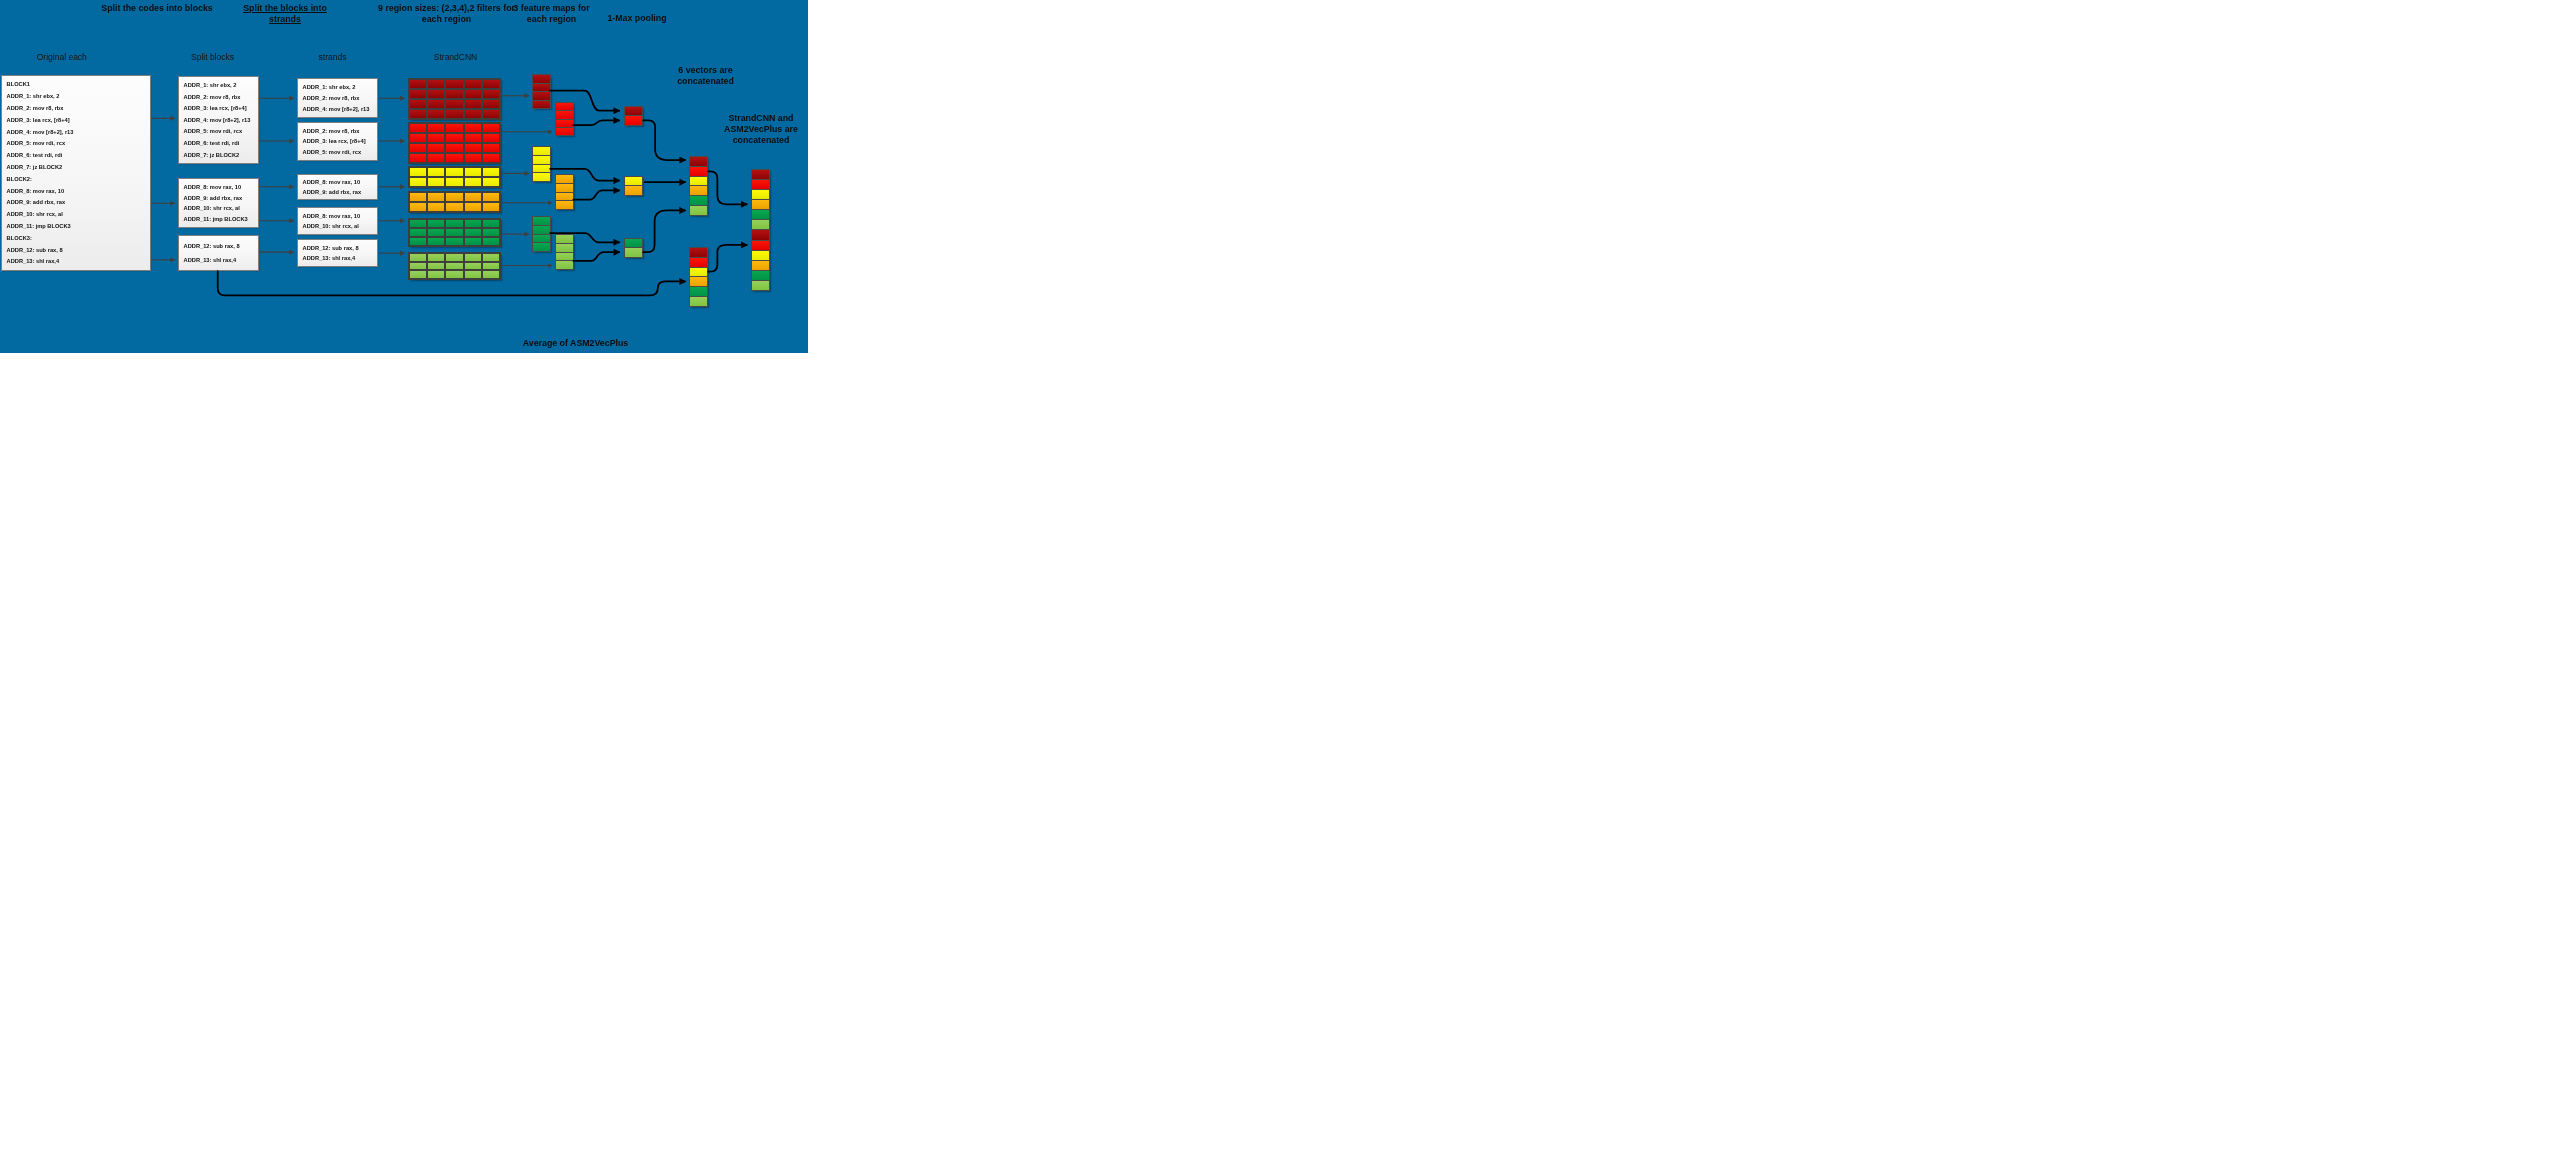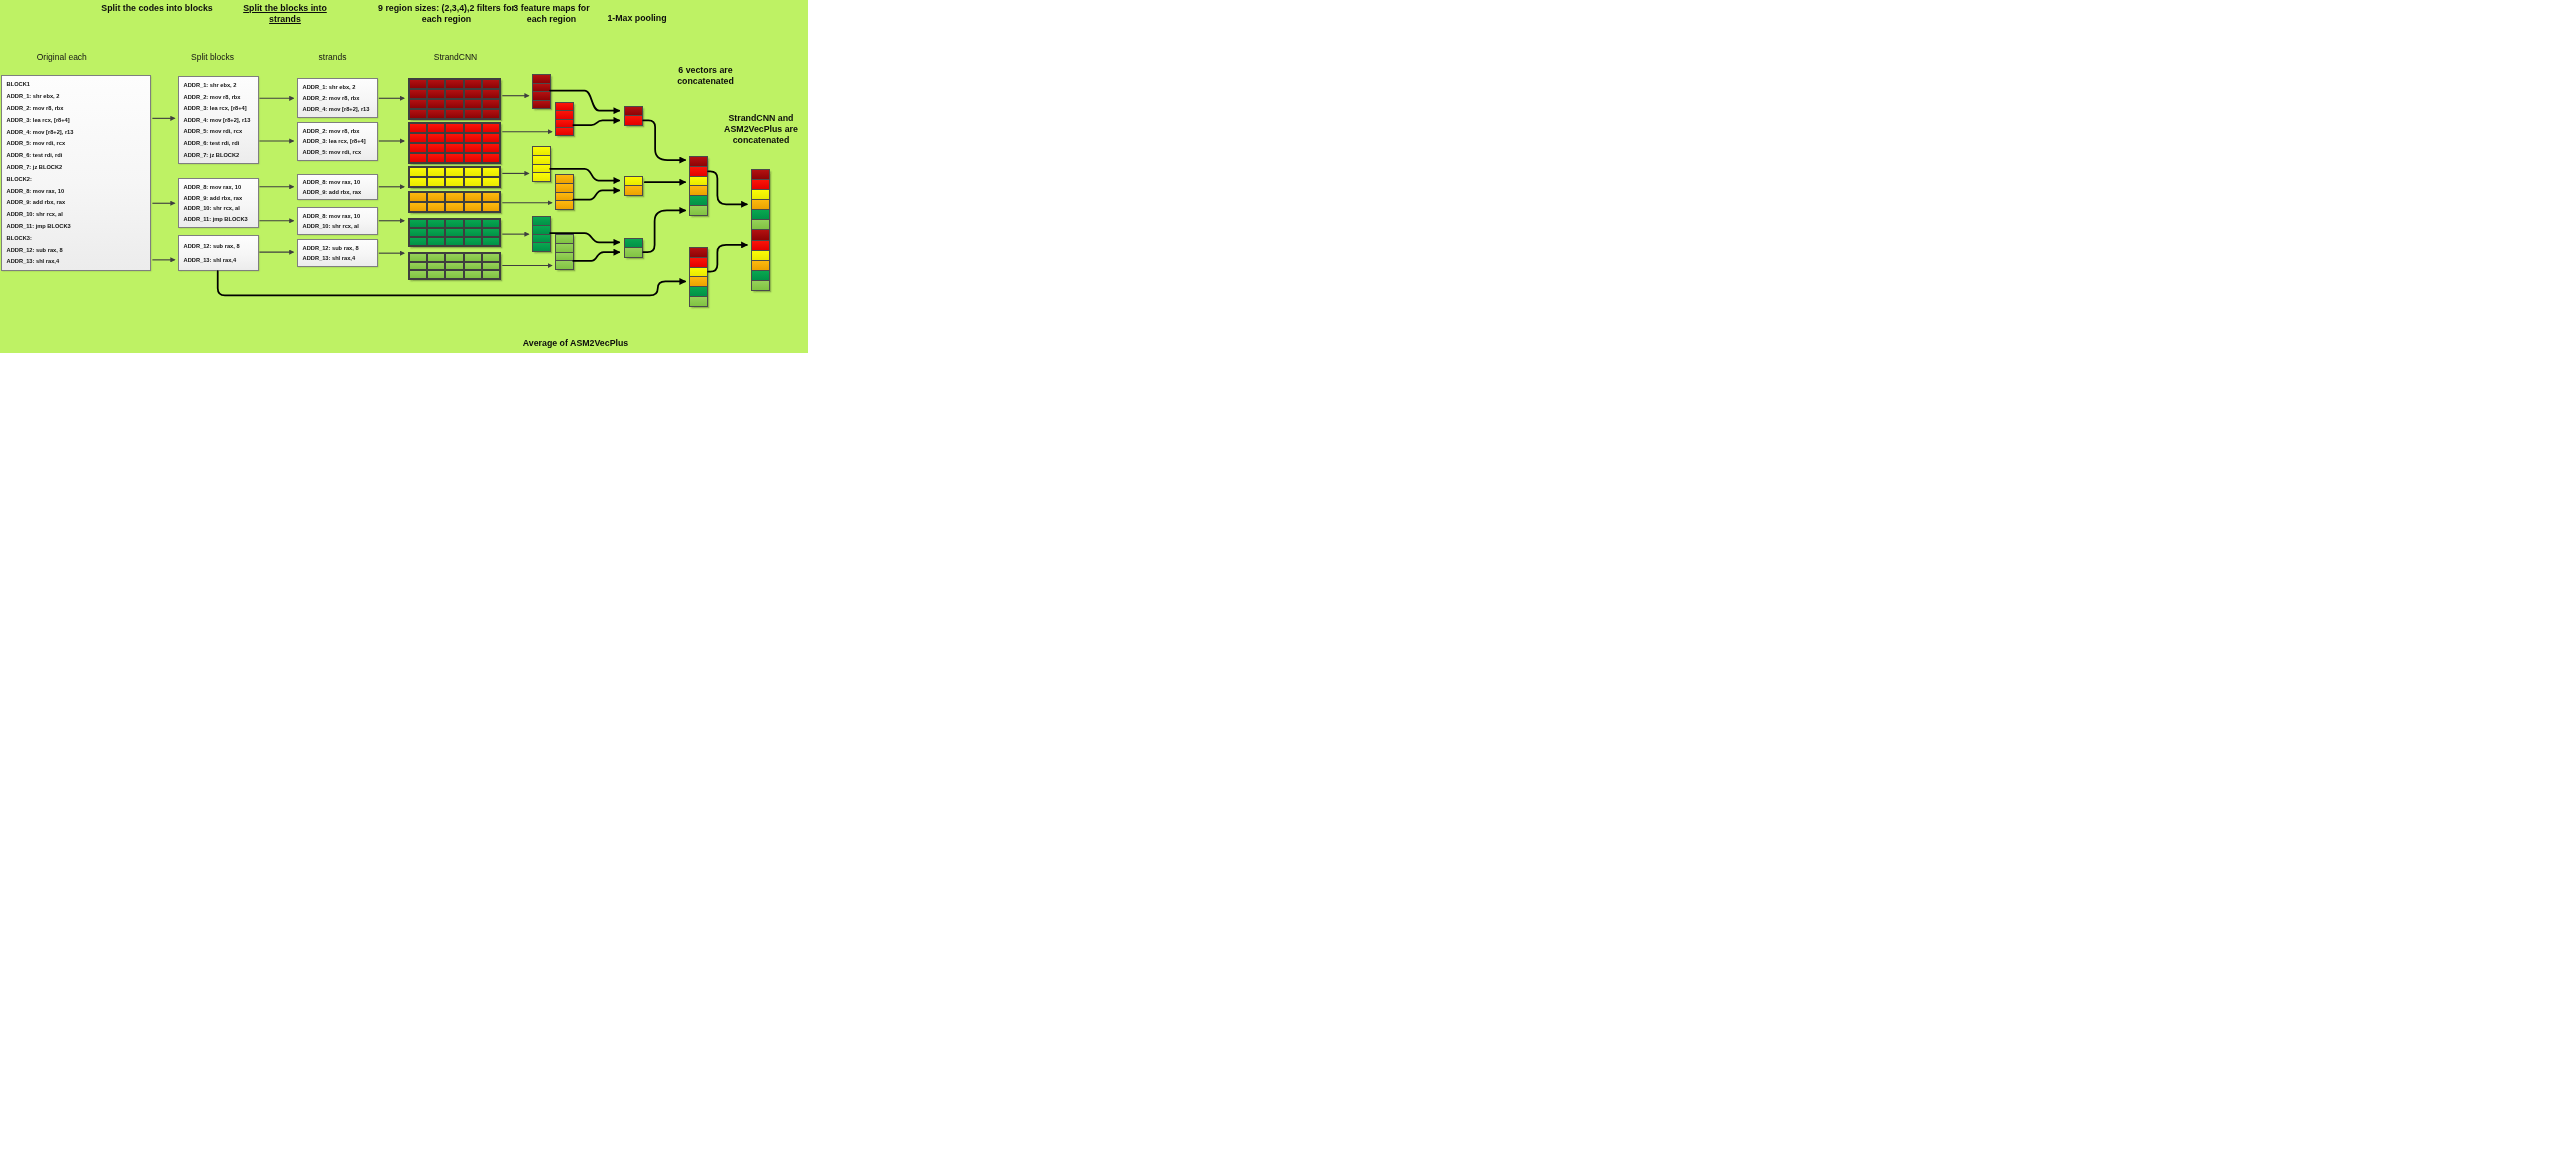--- a/index.html
+++ b/index.html
@@ -1,16 +1,16 @@
 <!DOCTYPE html>
 <html style="font-size:8.2px"><head>
 <meta charset="utf-8">
 <style>
   html,body{margin:0;padding:0;background:#fff;}
-  .canvas{position:relative;width:808px;height:353px;background:#bef264;
+  .canvas{position:relative;width:808px;height:353px;background:#0369a1;
           font-family:"Liberation Sans",sans-serif;overflow:hidden;}
   .hdr{position:absolute;font-weight:bold;font-size:8.8px;line-height:1.25;
        text-align:center;color:#0d0d0d;white-space:pre-line;}
   .coltitle{position:absolute;font-size:8.5px;font-weight:normal;color:#141414;
        text-align:center;}
   .codebox{position:absolute;box-sizing:border-box;
        background:linear-gradient(180deg,#fdfdfd 0%,#f6f6f6 55%,#ececec 100%);
        border:0.7px solid #7f7f7f;box-shadow:1.3px 1.3px 1.5px rgba(0,0,0,.22);
        display:flex;flex-direction:column;justify-content:space-around;
        padding:2.6px 4.6px;}

